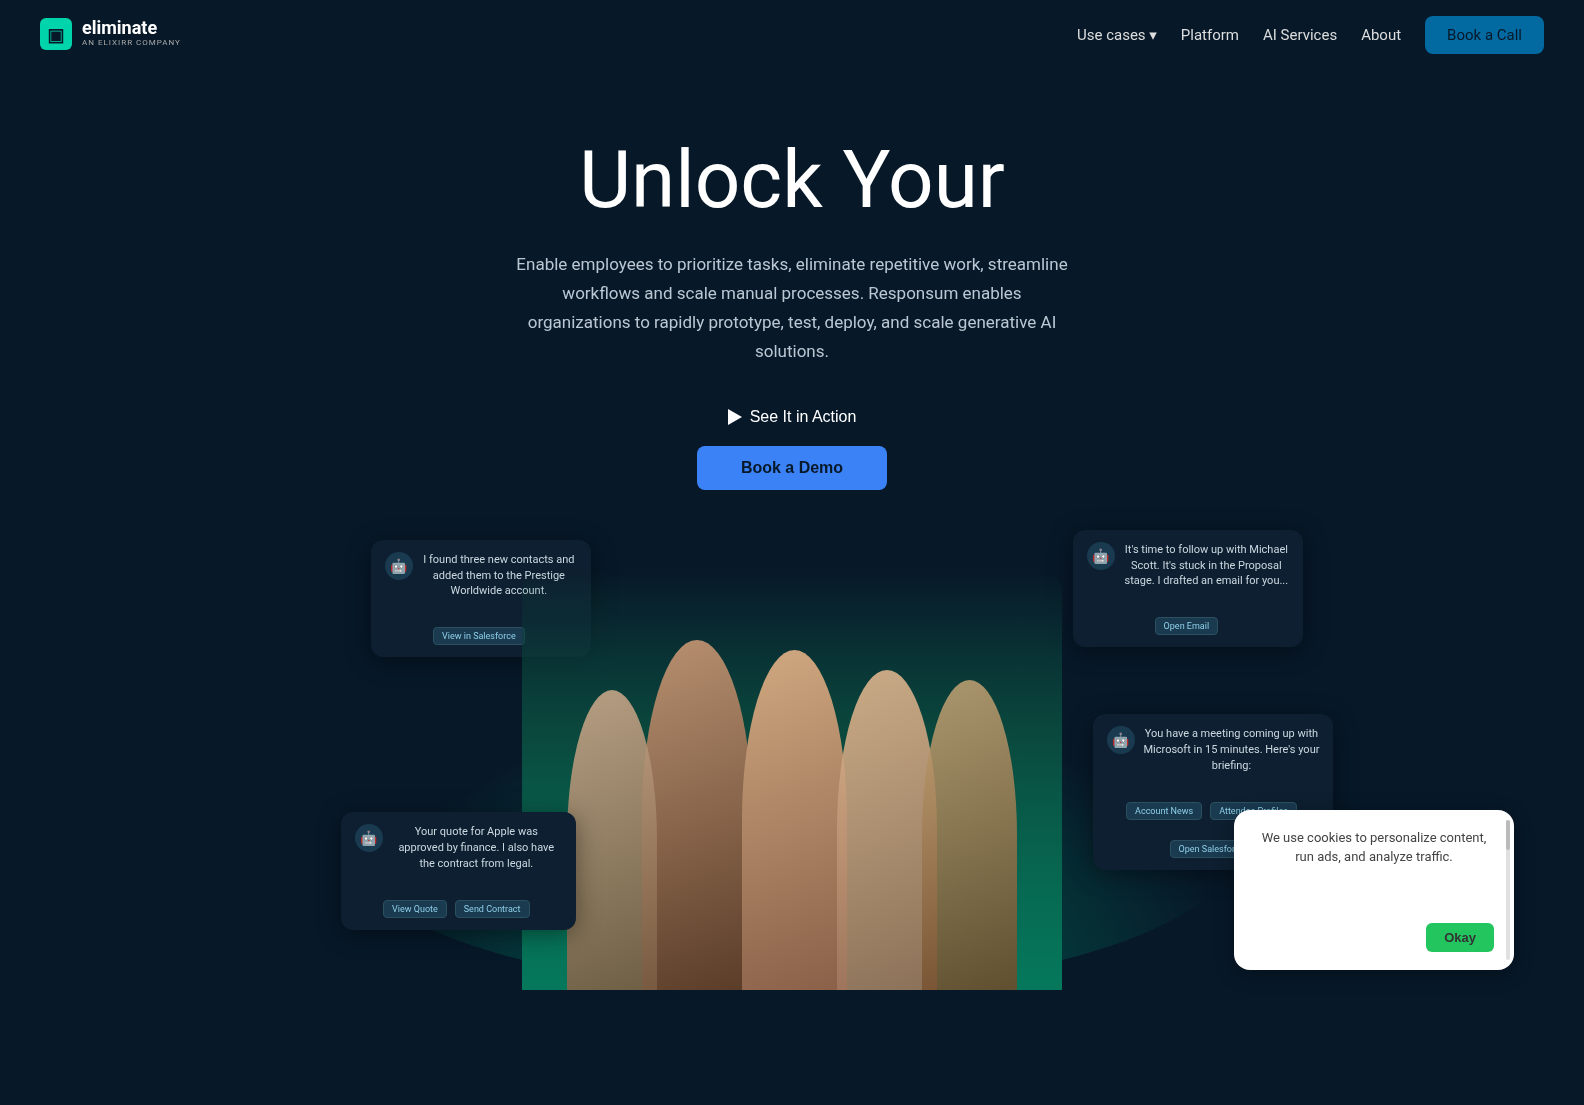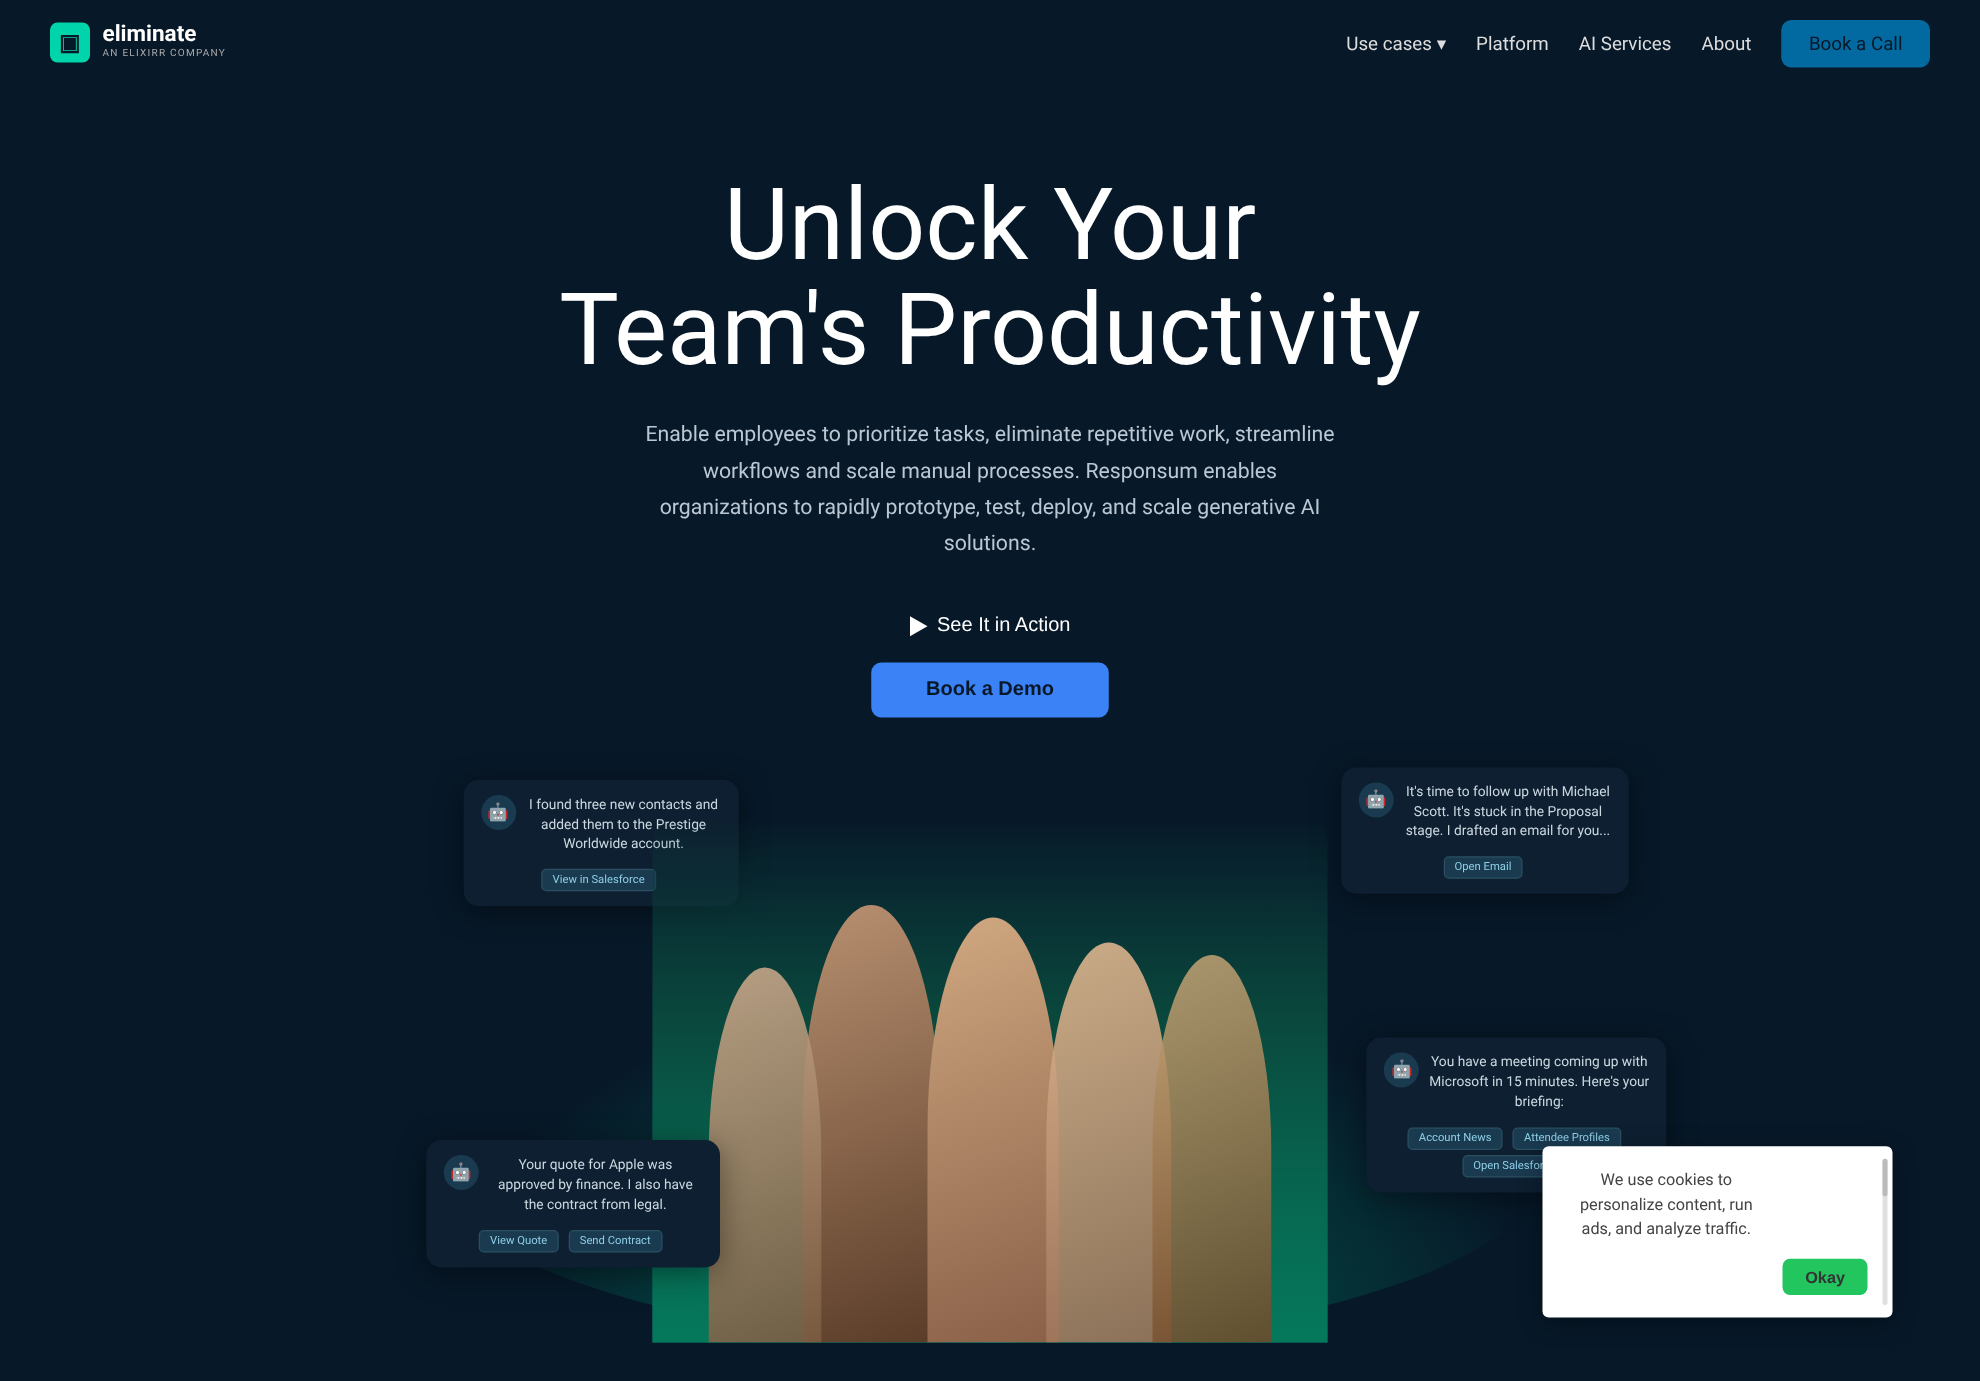--- a/index.html
+++ b/index.html
@@ -230,41 +230,42 @@
       line-height: 1.45;
     }
     .bubble-btn {
       display: inline-block;
       background: #1a3a50;
       border: 1px solid #2a5060;
       color: #8ecfe8;
       font-size: 9px;
       padding: 3px 8px;
       border-radius: 4px;
-      margin-top: 4px;
+      margin-top: 20px;
       margin-right: 4px;
     }
 
     .bubble-1 { top: 10px; left: 22%; }
     .bubble-2 { top: 0px; right: 16%; width: 230px; }
     .bubble-3 { bottom: 120px; right: 14%; width: 240px; }
     .bubble-4 { bottom: 60px; left: 20%; width: 235px; }
 
     
     .cookie-banner {
       position: absolute;
       bottom: 20px;
       right: 30px;
       background: #fff;
       color: #333;
-      border-radius: 5px;
+      border-radius: 16px;
       padding: 18px 20px;
       width: 280px;
       box-shadow: 0 4px 20px rgba(0,0,0,0.3);
       display: flex;
+      flex-direction: column;
       gap: 14px;
       z-index: 20;
     }
     .cookie-banner p {
       font-size: 13px;
       color: #444;
       line-height: 1.5;
     }
     .cookie-ok {
       align-self: flex-end;
@@ -312,21 +313,20 @@
     <li><a href="#">Platform</a></li>
     <li><a href="#">AI Services</a></li>
     <li><a href="#">About</a></li>
     <li><a href="#" class="nav-cta">Book a Call</a></li>
   </ul>
 </nav>
 
 <section class="hero">
   <h1>
     <span>Unlock Your</span><br>
-    <span>Team's Productivity</span>
   </h1>
   <p>Enable employees to prioritize tasks, eliminate repetitive work, streamline workflows and scale manual processes. Responsum enables organizations to rapidly prototype, test, deploy, and scale generative AI solutions.</p>
 
   <div class="hero-buttons">
     <button class="btn-action">
       <span class="play-icon"></span>
       <span>See It in Action</span>
     </button>
     <button class="btn-demo">Book a Demo</button>
   </div>

